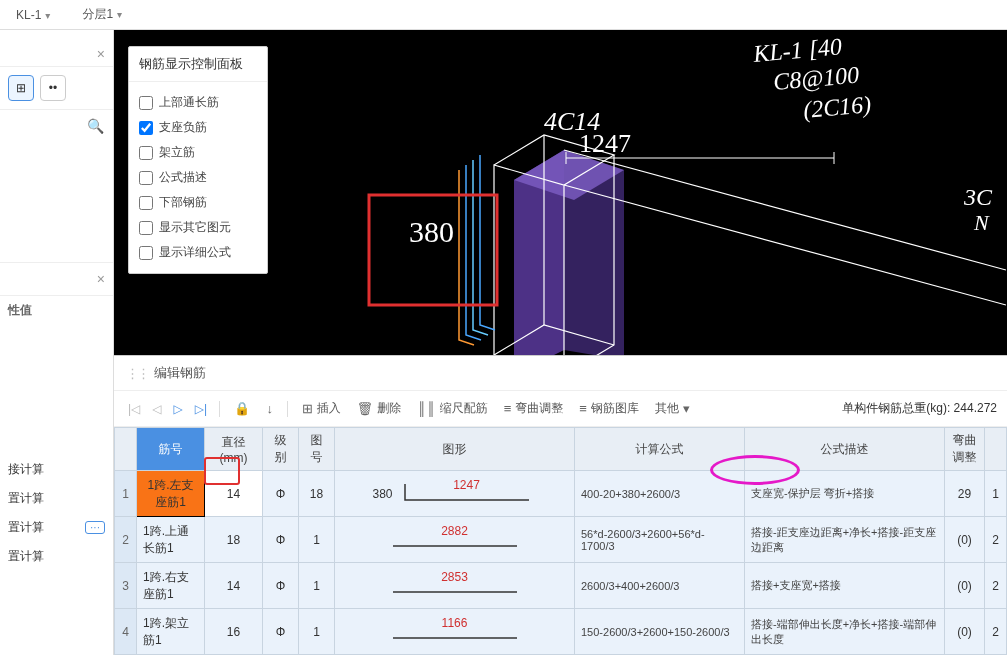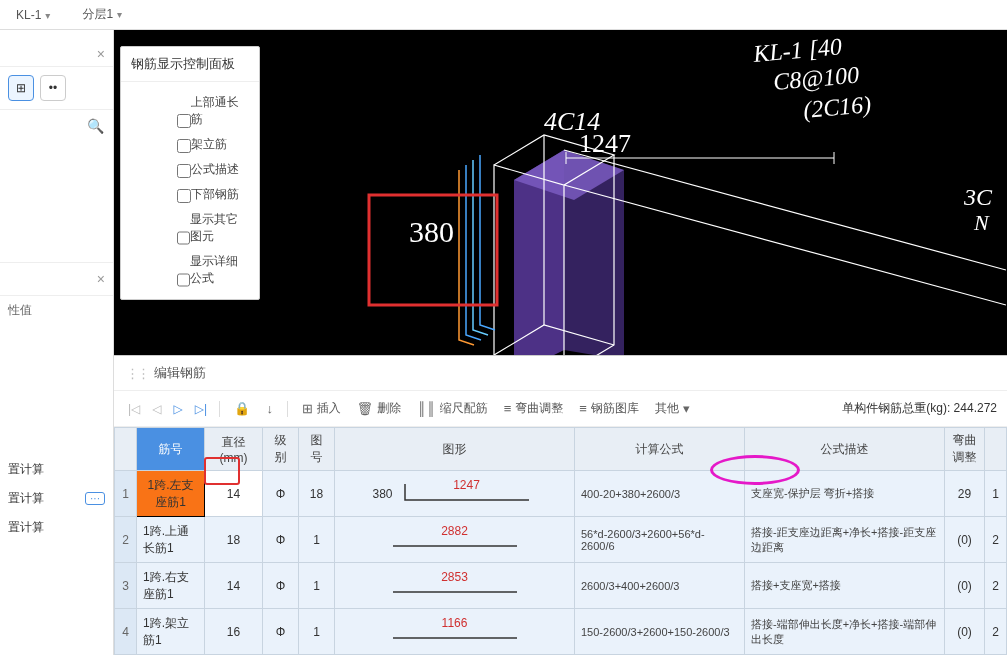--- a/index.html
+++ b/index.html
@@ -14,32 +14,32 @@
   .left-sidebar { width: 115px; background: #fff; border-right: 1px solid #ddd; display: flex; flex-direction: column; }
   .sidebar-top { padding: 8px; border-bottom: 1px solid #eee; position: relative; }
   .close-x { position: absolute; top: 16px; right: 8px; color: #999; cursor: pointer; font-size: 14px; }
   .sidebar-tools { display: flex; gap: 6px; padding: 8px; border-bottom: 1px solid #eee; }
   .tool-btn { width: 26px; height: 26px; border: 1px solid #ccc; border-radius: 4px; display: flex; align-items: center; justify-content: center; background: #fff; cursor: pointer; font-size: 12px; }
   .tool-btn.active { border-color: #4a90e2; background: #ecf5ff; }
   .search-row { padding: 8px; display: flex; justify-content: flex-end; }
   .search-icon { color: #999; font-size: 14px; }
   .sidebar-close2 { padding: 8px; text-align: right; color: #999; font-size: 14px; border-top: 1px solid #eee; }
   .sidebar-section { border-top: 1px solid #eee; }
-  .section-header { padding: 6px 8px; font-weight: normal; color: #666; }
+  .section-header { padding: 6px 8px; font-weight: bold; color: #666; }
   .sidebar-item { padding: 6px 8px; cursor: pointer; display: flex; align-items: center; justify-content: space-between; }
   .sidebar-item .dots { color: #4a90e2; border: 1px solid #4a90e2; border-radius: 3px; padding: 0 4px; font-size: 10px; }
   
   .right-area { flex: 1; display: flex; flex-direction: column; background: #000; position: relative; }
   
   .viewport { height: 345px; background: #000; position: relative; overflow: hidden; }
   
-  .control-panel { position: absolute; top: 16px; left: 6px; width: 140px; background: #fff; border: 1px solid #ccc; border-radius: 2px; box-shadow: 2px 2px 6px rgba(0,0,0,0.2); z-index: 10; }
+  .control-panel { position: absolute; top: 16px; left: 14px; width: 140px; background: #fff; border: 1px solid #ccc; border-radius: 2px; box-shadow: 2px 2px 6px rgba(0,0,0,0.2); z-index: 10; }
   .panel-title { padding: 8px 10px; font-size: 13px; color: #333; border-bottom: 1px solid #eee; }
   .panel-body { padding: 8px 10px; }
-  .check-row { display: flex; align-items: flex-end; padding: 4px 0; font-size: 12px; color: #444; margin-left: 46px; }
+  .check-row { display: flex; align-items: center; gap: 6px; padding: 4px 0; font-size: 12px; color: #444; }
   .check-row input[type=checkbox] { width: 14px; height: 14px; cursor: pointer; }
   
   .viewport svg { position: absolute; inset: 0; }
   
   .bottom-panel { flex: 1; background: #fff; border-top: 1px solid #ccc; display: flex; flex-direction: column; }
   .panel-header { padding: 8px 12px; font-size: 13px; color: #555; border-bottom: 1px solid #eee; display: flex; align-items: center; gap: 6px; }
   .drag-handle { color: #bbb; letter-spacing: -2px; }
   
   .toolbar { display: flex; align-items: center; gap: 4px; padding: 6px 10px; border-bottom: 1px solid #eee; font-size: 12px; color: #555; }
   .toolbar-btn { display: inline-flex; align-items: center; gap: 4px; padding: 3px 6px; cursor: pointer; border-radius: 3px; }
@@ -94,40 +94,47 @@
     <div class="search-row">
       <span class="search-icon">🔍</span>
     </div>
     <div style="height:120px"></div>
     <div class="sidebar-close2"><span>×</span></div>
     <div class="sidebar-section">
       <div class="section-header">性值</div>
     </div>
     <div style="height:130px"></div>
     <div class="sidebar-item">
+        <span>接计算</span>
+      </div>
+    <div class="sidebar-item">
         <span>置计算</span>
       </div>
     <div class="sidebar-item">
         <span>置计算</span>
         <span class="dots">···</span>
       </div>
     <div class="sidebar-item">
         <span>置计算</span>
       </div>
   </div>
 
   <div class="right-area">
     <div class="viewport">
 
       <div class="control-panel">
         <div class="panel-title">钢筋显示控制面板</div>
         <div class="panel-body">
           <label class="check-row">
               <input type="checkbox" style="">
               <span>上部通长筋</span>
+            </label>
+          <label class="check-row">
+              <input type="checkbox" checked="" style="">
+              <span>支座负筋</span>
             </label>
           <label class="check-row">
               <input type="checkbox" style="">
               <span>架立筋</span>
             </label>
           <label class="check-row">
               <input type="checkbox" style="">
               <span>公式描述</span>
             </label>
           <label class="check-row">
@@ -289,21 +296,21 @@
       <div class="shape-cell">
 
         <div style="position:relative;display:inline-block">
           <svg class="shape-svg" viewBox="0 0 140 24">
                         <line x1="8" y1="20" x2="132" y2="20" stroke="#333" stroke-width="1.5"></line>
                       </svg>
           <span class="shape-num" style="position:absolute;left:50%;top:-2px;transform:translateX(-50%)">2882</span>
         </div>
       </div>
     </td>
-    <td class="formula-cell">56*d-2600/3+2600+56*d-2600/6</td>
+    <td class="formula-cell">56*d-2600/3+2600+56*d-1700/3</td>
     <td class="formula-cell">搭接-距支座边距离+净长+搭接-距支座边距离</td>
     <td>(0)</td>
     <td>2</td>
   </tr>
               <tr>
     <td class="rownum">3</td>
     <td class="name ">1跨.右支座筋1</td>
     <td class="">14</td>
     <td>Φ</td>
     <td>1</td>

